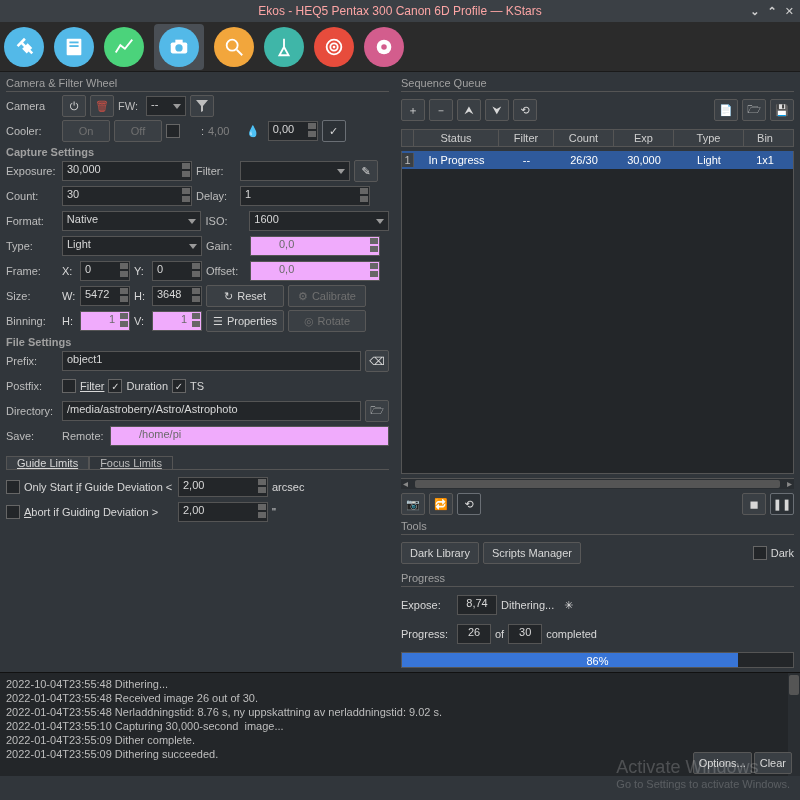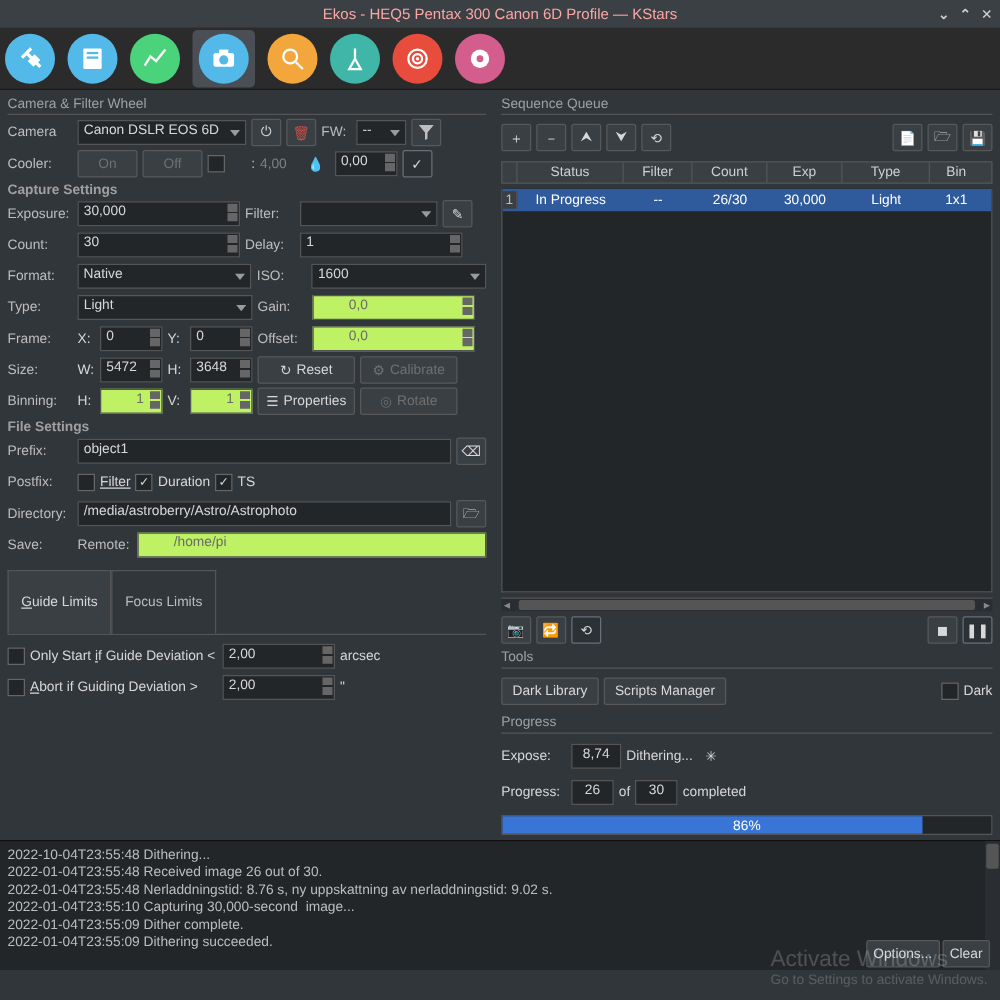--- a/index.html
+++ b/index.html
@@ -19,37 +19,37 @@
   svg { display: block; }
   .main { display: flex; height: 600px; }
   .leftcol { width: 395px; padding: 4px 6px; display: flex; flex-direction: column; gap: 0; }
   .rightcol { flex: 1; padding: 4px 6px; display: flex; flex-direction: column; gap: 4px; position: relative; }
   .section-label { color: #a0a0a0; font-size: 11px; padding: 1px 0 2px 0; border-bottom: 1px solid #555; margin-bottom: 3px; }
   .section-label2 { color: #a0a0a0; font-size: 11px; font-weight: bold; padding: 1px 0 2px 0; }
   .row { display: flex; align-items: center; gap: 4px; margin-bottom: 3px; min-height: 22px; }
   .lbl { width: 52px; text-align: left; color: #bdbdbd; }
   .lbl2 { width: 40px; text-align: left; color: #bdbdbd; }
   .input, .select { background: #232629; border: 1px solid #555; color: #d8d8d8; height: 20px; padding: 1px 4px; }
-  .input.disabled, .select.disabled { color: #6a6a6a; background: #bef264; padding-left: 28px; }
+  .input.disabled, .select.disabled { color: #6a6a6a; background: #f0abfc; padding-left: 28px; }
   .spinner { position: relative; display: flex; }
   .spinner .input { padding-right: 14px; }
   .spinner::after { content: ""; position: absolute; right: 2px; top: 2px; width: 8px; height: 14px;
     background: linear-gradient(#666 0 45%, transparent 45% 55%, #666 55% 100%); }
   .select { position: relative; padding-right: 16px; }
   .select::after { content: ""; position: absolute; right: 4px; top: 7px; width: 0; height: 0; border-left: 4px solid transparent; border-right: 4px solid transparent; border-top: 5px solid #9a9a9a; }
   .btn { background: #3a3f44; border: 1px solid #585858; color: #d8d8d8; height: 22px; padding: 0 8px; display: inline-flex; align-items: center; gap: 4px; border-radius: 2px; cursor: pointer; }
   .btn.small { padding: 0 5px; }
   .btn.icon { width: 24px; padding: 0; justify-content: center; }
   .btn.disabled { color: #707070; }
   .btn.pressed { background: #2c3136; border-color: #6a6f75; }
   .checkwrap { display: inline-flex; align-items: center; gap: 4px; }
   .checkbox { width: 14px; height: 14px; background: #232629; border: 1px solid #666; display: inline-flex; align-items: center; justify-content: center; font-size: 10px; color: #d8d8d8; }
   .checkbox.checked::after { content: "✓"; }
   .tabstrip { display: flex; gap: 0; border-bottom: 1px solid #555; margin-top: 6px; }
-  .tab { padding: 19px 10px; background: #31363b; border: 1px solid #555; border-bottom: none; color: #bdbdbd; cursor: pointer; }
+  .tab { padding: 0 10px; background: #31363b; border: 1px solid #555; border-bottom: none; color: #bdbdbd; cursor: pointer; text-decoration: underline; }
   .tab.active { background: #3a3f44; color: #d8d8d8; }
   .toolbar-right { display: flex; gap: 4px; }
   .seq-toolbar { display: flex; justify-content: space-between; margin-bottom: 4px; }
   .table-head { display: flex; background: #3a3f44; border: 1px solid #555; height: 20px; }
   .th { border-right: 1px solid #555; padding: 2px 0; text-align: center; color: #cfcfcf; }
   .table-body { background: #232629; height: 370px; border: 1px solid #555; border-top: none; position: relative; overflow: hidden; }
   .table-row { display: flex; height: 18px; align-items: center; }
   .table-row.sel { background: #2f5a9c; color: #fff; }
   .td { text-align: center; padding: 1px 0; border-right: 0px solid transparent; }
   .td.rownum { width: 12px; background: #3a3f44; color: #bdbdbd; border-right: 1px solid #555; }
@@ -141,21 +141,20 @@
     </div>
 </div>
 
 <div class="main">
 
   <div class="leftcol">
     <div class="section-label">Camera &amp; Filter Wheel</div>
 
     <div class="row">
       <span class="lbl">Camera</span>
-      <span class="select" style="width:135px;">Canon DSLR EOS 6D</span>
       <span class="btn icon">⏻</span>
       <span class="btn icon trash">🗑</span>
       <span class="lbl2" style="width:24px;">FW:</span>
       <span class="select" style="width:40px;">--</span>
       <span class="btn icon">
           <svg width="12" height="12" viewBox="0 0 12 12">
             <path d="M0 0h12L7 6v5l-2 1V6z" fill="#bdbdbd"></path>
           </svg>
         </span>
     </div>

